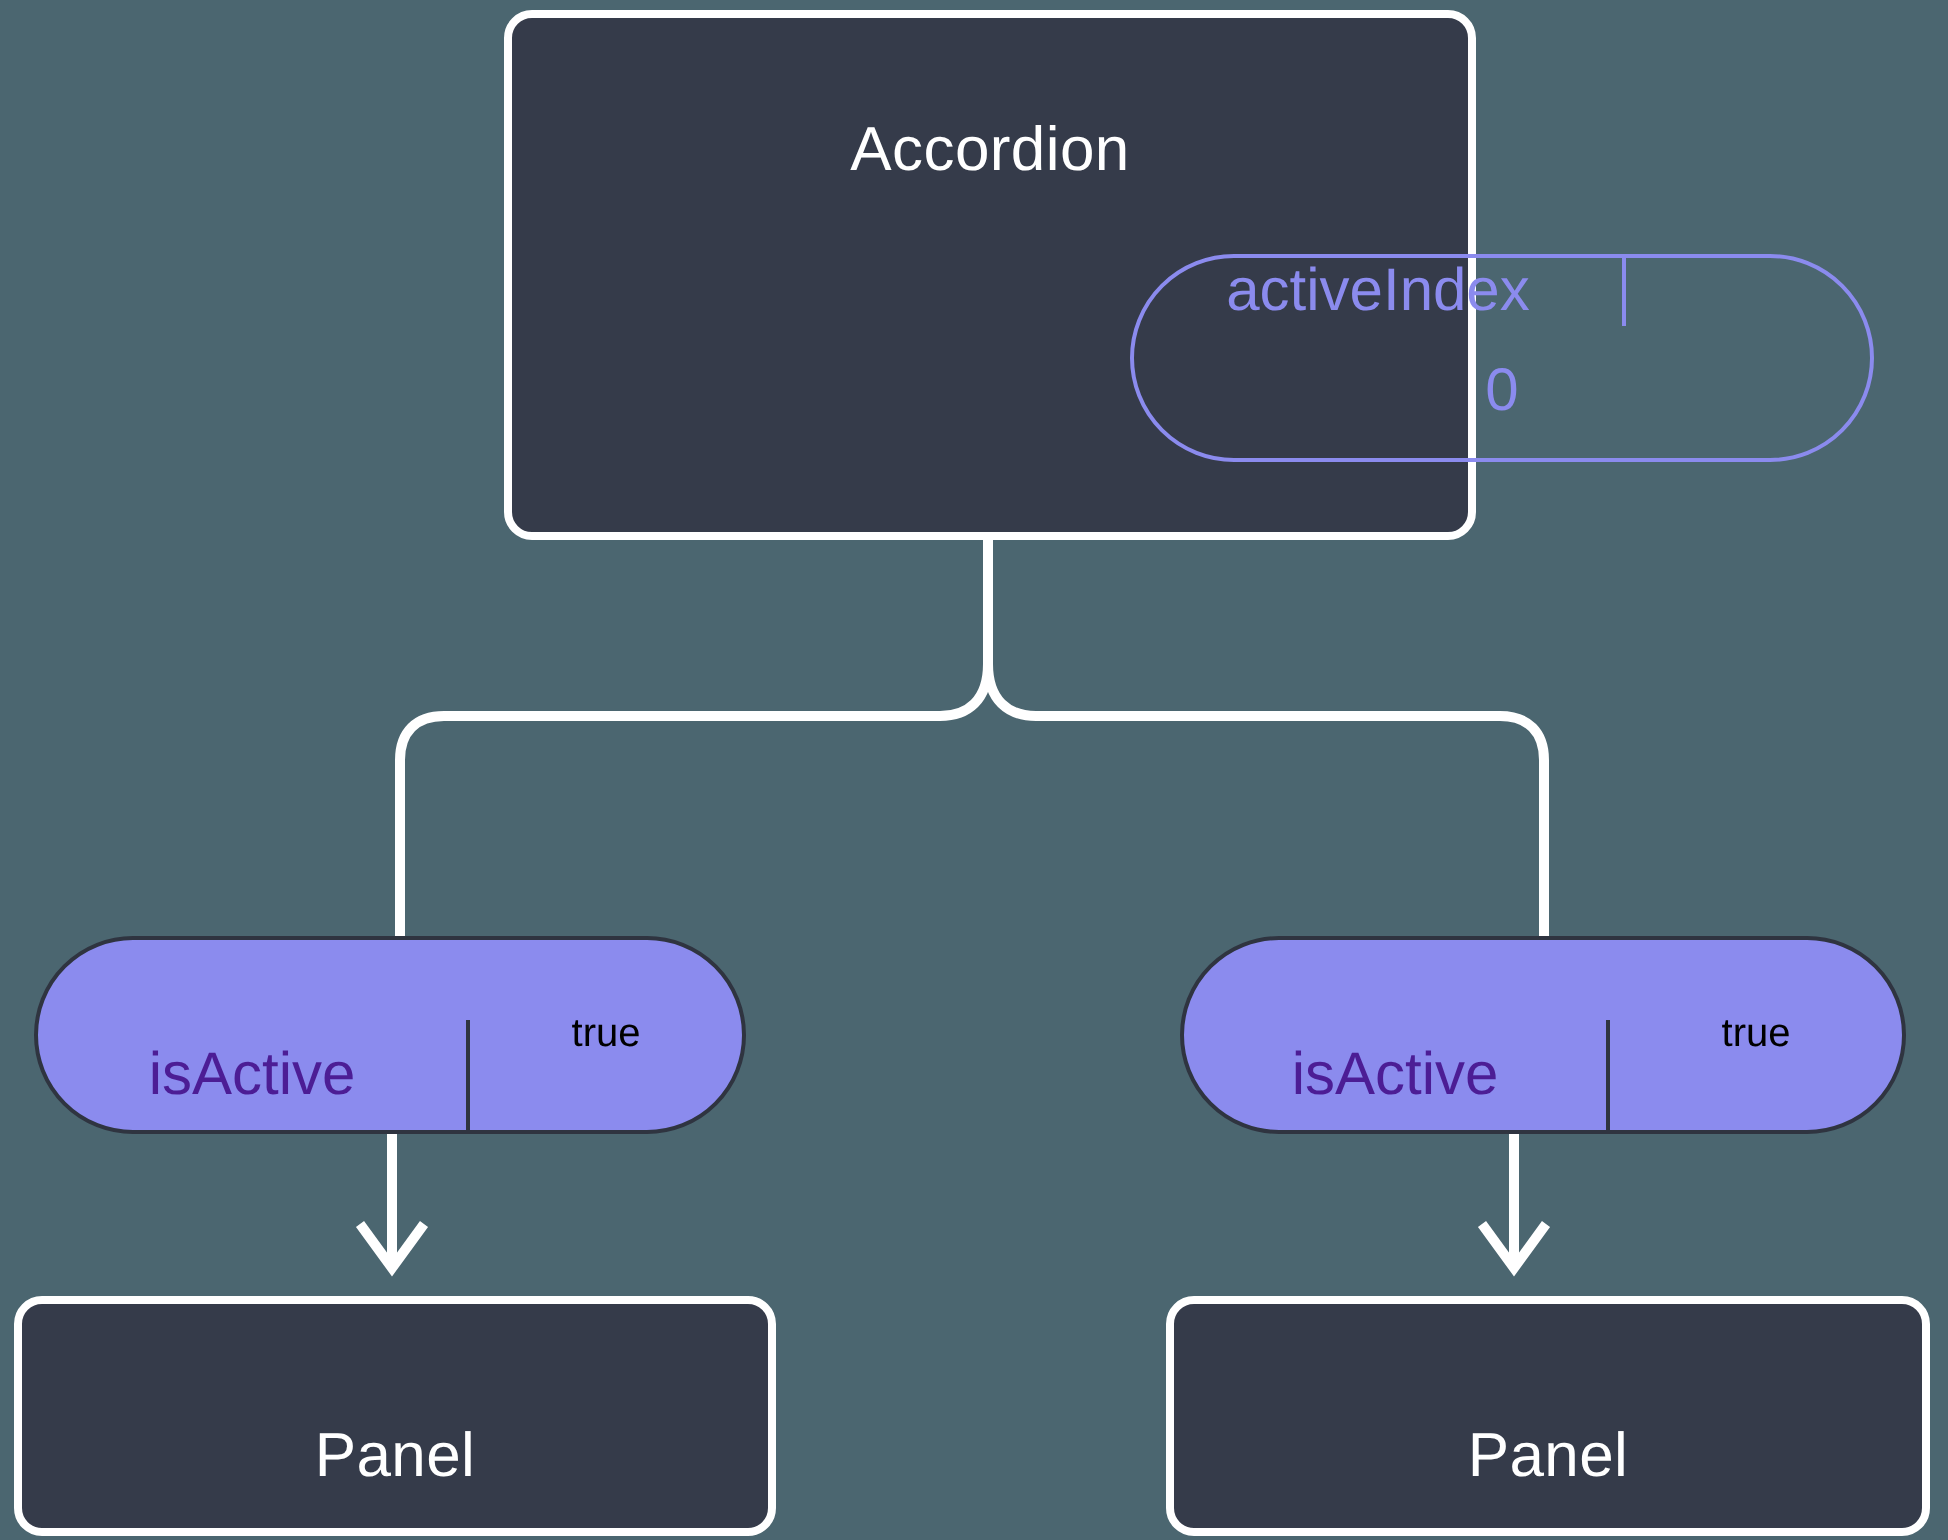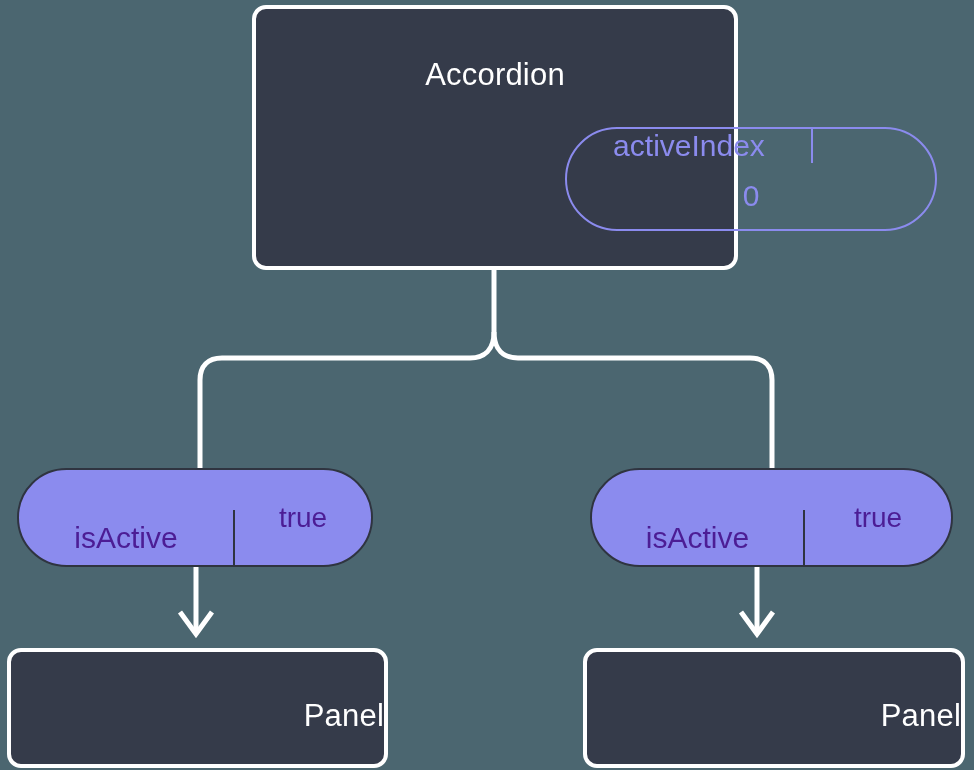--- a/index.html
+++ b/index.html
@@ -70,22 +70,21 @@
     width: 381px;
     height: 120px;
   }
   #panel-right-node {
     left: 583px;
     top: 648px;
     width: 382px;
     height: 120px;
   }
   .panel-title {
-    top: 46px;
-    text-align: right;
+    top: 58px;
   }
 
   
   .pill {
     position: absolute;
     box-sizing: border-box;
     display: flex;
     align-items: stretch;
     border-radius: 999px;
     overflow: hidden;
@@ -127,22 +126,22 @@
     background: #8b8bee;
   }
   .prop-pill .pill-key {
     border-right: 2px solid #2f3440;
     color: #4c1d95;
     font-size: 30px;
     margin-top: 40px;
   }
   .prop-pill .pill-value {
     flex: 1;
-    color: #4c1d95;
-    font-size: 28px;
+    color: #000000;
+    font-size: 20px;
   }
 
   #prop-pill-left {
     left: 17px;
     top: 468px;
     width: 356px;
   }
   #prop-pill-left .pill-key { width: 216px; }
 
   #prop-pill-right {

